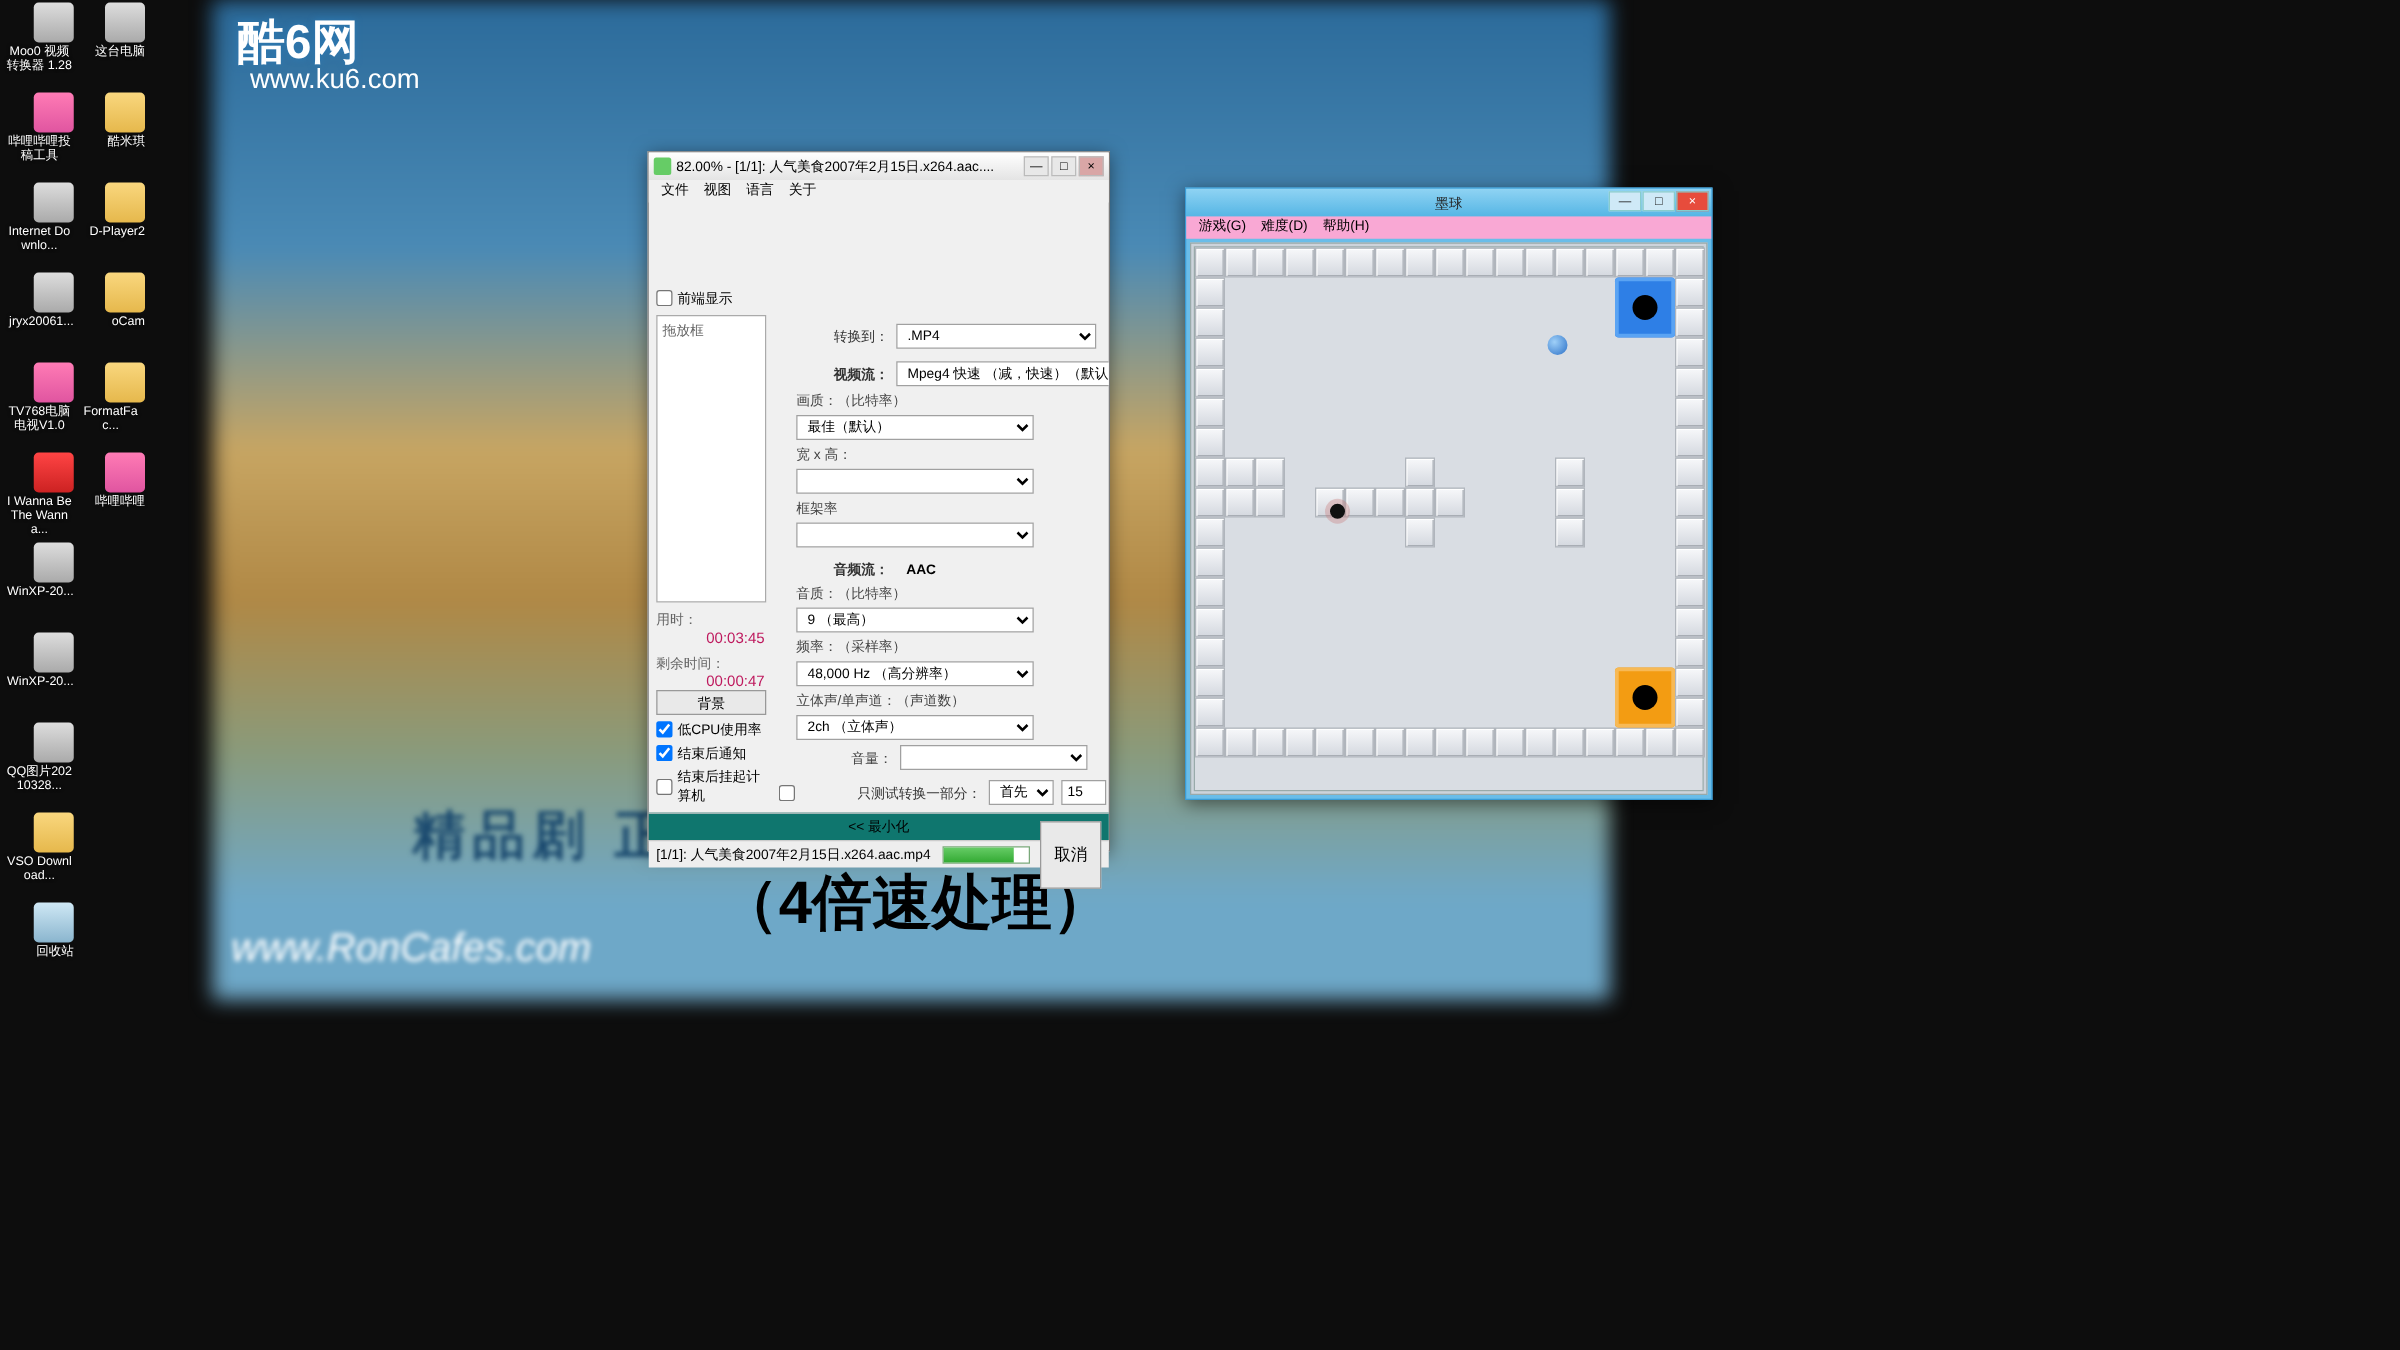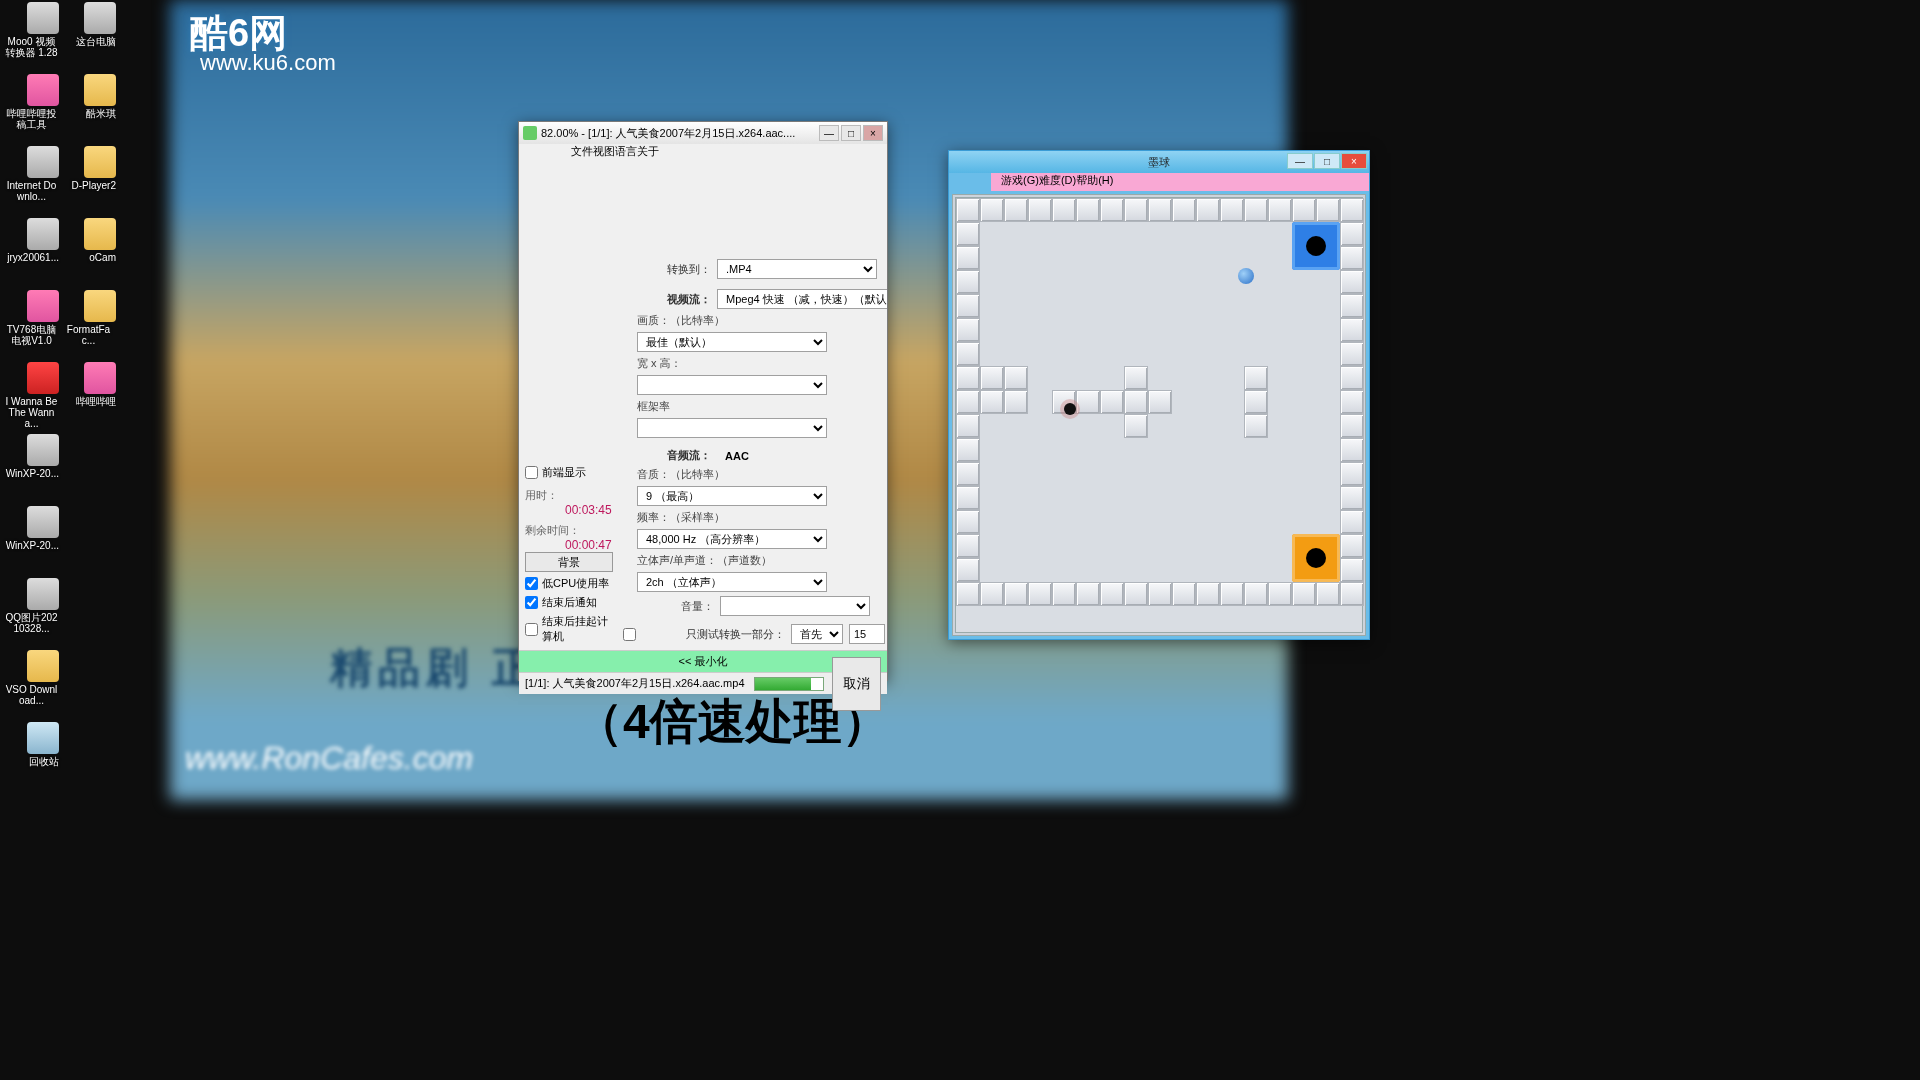--- a/index.html
+++ b/index.html
@@ -26,38 +26,38 @@
 .ic-bin    { background:linear-gradient(#cfe8f5,#8ab5ce); border-radius:2px 2px 6px 6px; }
 
 
 .win { position:absolute; background:#f0f0f0; border:1px solid #7a7a7a; box-shadow:0 3px 14px rgba(0,0,0,.5); }
 .conv { left:518px; top:121px; width:370px; height:560px; }
 .titlebar { height:22px; background:linear-gradient(#fff,#e4e4e4); display:flex; align-items:center; padding:0 4px; font-size:11px; }
 .titlebar .ico { width:14px; height:14px; background:#6c6; margin-right:4px; border-radius:2px; }
 .titlebar .title { flex:1; white-space:nowrap; overflow:hidden; text-overflow:ellipsis; }
 .titlebar .wbtn { width:20px; height:16px; margin-left:2px; background:#e8e8e8; border:1px solid #bbb; display:flex; align-items:center; justify-content:center; font-size:10px; cursor:pointer; }
 .titlebar .wbtn.close { background:#d9a6a6; }
-.menubar { height:18px; background:#f0f0f0; display:flex; padding:0 10px; font-size:11px;margin-left:42px; }
+.menubar { height:18px; background:#f0f0f0; display:flex; gap:12px; padding:0 10px; font-size:11px; }
 .menubar span { cursor:pointer; }
 .conv-body { display:flex; height:calc(100% - 40px - 30px);align-items:flex-end; }
 .conv-left { width:100px; padding:6px; display:flex; flex-direction:column; }
 .conv-left .top { display:flex; align-items:center; gap:4px; font-size:11px; height:20px; }
 .dropbox { border:1px solid #aaa; background:#fff; height:230px; margin-top:4px; font-size:11px; color:#666; padding:4px; }
 .conv-left .tlabel { color:#666; font-size:11px; margin-top:6px; }
 .conv-left .tval { font-size:12px; color:#be185d;margin-left:40px; }
 .bg-btn { margin-top:auto; height:20px; border:1px solid #999; background:#e9e9e9; font-size:11px; cursor:pointer; }
 .chkrow { display:flex; align-items:center; gap:4px; font-size:11px; margin-top:4px; }
 
 .conv-right { flex:1; padding:6px 10px 6px 4px; display:flex; flex-direction:column; gap:4px; overflow:hidden; font-size:11px; }
 .row { display:flex; align-items:center; gap:6px; }
 .row label { color:#333; white-space:nowrap;margin-left:44px; }
 select,input[type=text]{ border:1px solid #a0a0a0; background:#fff; padding:1px 4px; font-size:11px; height:20px; }
 .sub { margin-left:14px; }
 .sub label { color:#444; }
-.minbar { height:22px; border-top:1px solid #ccc; display:flex; align-items:center; justify-content:center; gap:6px; background:#86efac; font-size:11px; cursor:pointer; }
+.minbar { height:22px; border-top:1px solid #ccc; display:flex; align-items:center; justify-content:center; gap:6px; background:#0f766e; font-size:11px; cursor:pointer; }
 .statusbar { height:22px; border-top:1px solid #ccc; background:#eee; display:flex; align-items:center; padding:0 6px; gap:8px; font-size:11px; }
 .prog { width:70px; height:14px; border:1px solid #7aa87a; background:#fff; position:relative; }
 .prog .fill { position:absolute; left:0; top:0; bottom:0; width:82%; background:linear-gradient(#6c6,#3a3); }
 .cancel-btn { border:1px solid #999; background:#e9e9e9; padding:17px 10px; cursor:pointer; }
 input[type=checkbox]{ width:13px; height:13px; }
 
 
 .game { left:948px; top:150px; width:422px; height:490px; background:#6abde9; border:1px solid #3a9cd6; }
 .game .titlebar { background:linear-gradient(#8fd3f3,#56b6e5); color:#222; justify-content:center; position:relative; }
 .game .titlebar .gbtns { position:absolute; right:2px; top:2px; display:flex; }
@@ -191,20 +191,21 @@
         <span>视图</span>
         <span>语言</span>
         <span>关于</span>
       </div>
     <div class="conv-body">
       <div class="conv-left">
         <div class="top">
           <input type="checkbox" style="">
           <span>前端显示</span>
         </div>
+        <div class="dropbox">拖放框</div>
         <div class="tlabel">用时：</div>
         <div class="tval">00:03:45</div>
         <div class="tlabel">剩余时间：</div>
         <div class="tval">00:00:47</div>
         <button class="bg-btn">背景</button>
         <div class="chkrow">
             <input type="checkbox" checked="" style="">
             <span>低CPU使用率</span>
           </div>
         <div class="chkrow">

